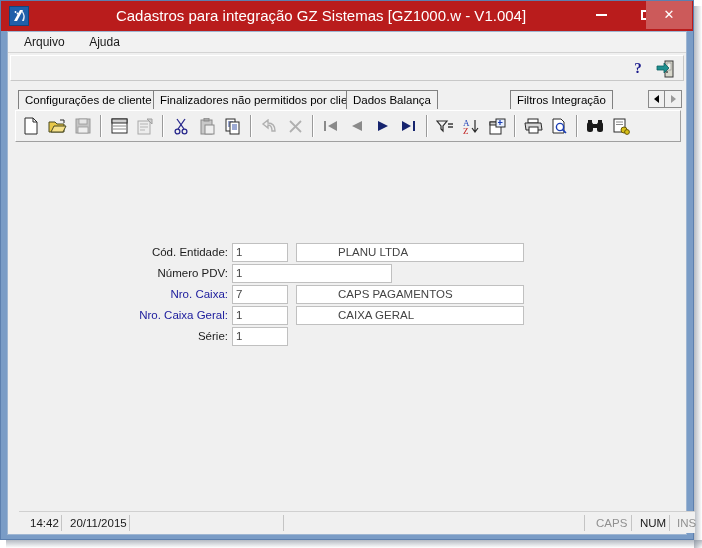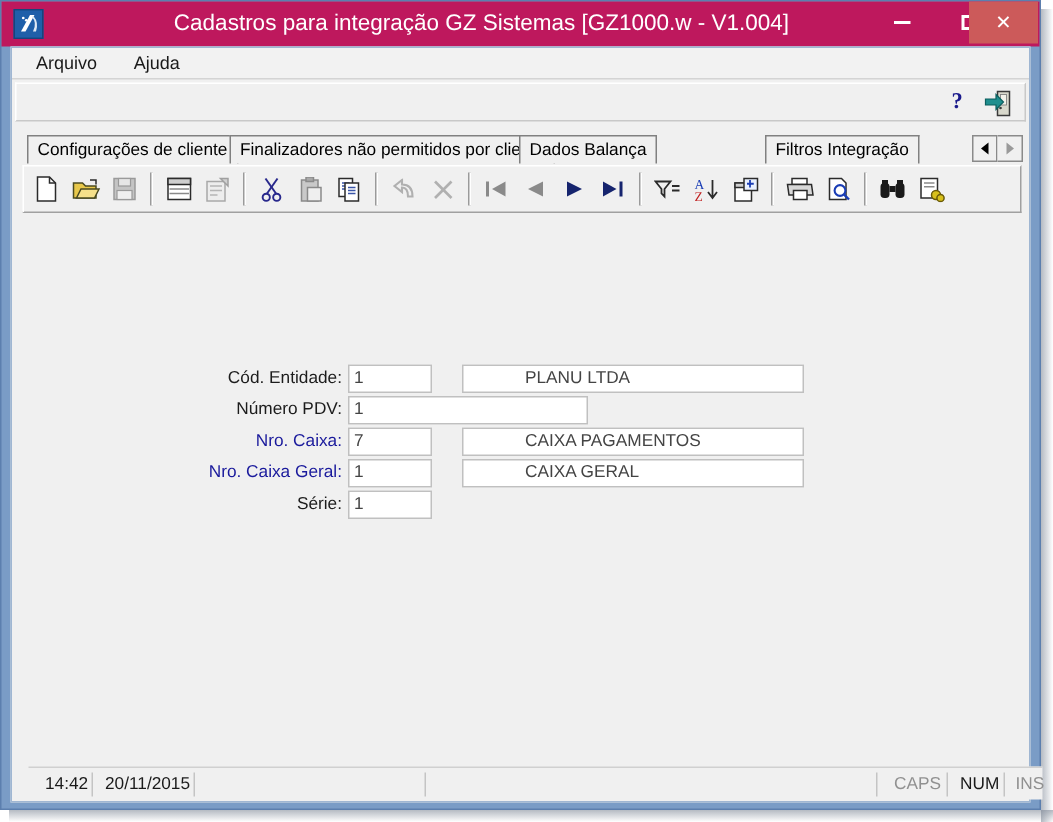--- a/index.html
+++ b/index.html
@@ -38,21 +38,21 @@
     height: 8px;
     background: linear-gradient(to bottom, rgba(120,130,145,0.55), rgba(255,255,255,0));
   }
 
   
   #titlebar {
     position: absolute;
     left: 0; top: 0;
     width: 692px;
     height: 30px;
-    background: #be185d;
+    background: #b91c1c;
   }
   #app-icon {
     position: absolute;
     left: 8px; top: 5px;
     width: 20px; height: 20px;
     background: #1f5fa9;
     border: 1px solid #15447c;
     box-sizing: border-box;
   }
   #app-icon svg { display: block; }
@@ -307,21 +307,21 @@
     box-sizing: border-box;
     font-size: 11.5px;
     color: #444444;
     line-height: 17px;
     padding-left: 3px;
     font-family: "Liberation Sans", sans-serif;
     white-space: nowrap;
     overflow: hidden;
   }
   .input.code { left: 0; width: 56px; }
-  .input.desc { left: 76px; width: 228px; padding-left: 41px; }
+  .input.desc { left: 64px; width: 228px; padding-left: 41px; }
   .input.wide { left: 0; width: 160px; }
 
   
   #statusbar {
     position: absolute;
     left: 11px; bottom: 1px;
     width: 676px;
     height: 22px;
     background: #f0f0f0;
     border-top: 1px solid #d0d0d0;
@@ -591,21 +591,21 @@
       </div>
 
       <div class="field-row" style="left:223px; top:120px;">
         <span class="field-label lbl-dark">Número PDV:</span>
         <div class="input wide">1</div>
       </div>
 
       <div class="field-row" style="left:223px; top:141px;">
         <span class="field-label lbl-blue">Nro. Caixa:</span>
         <div class="input code">7</div>
-        <div class="input desc">CAIXA PAGAMENTOS</div>
+        <div class="input desc">CAPS PAGAMENTOS</div>
       </div>
 
       <div class="field-row" style="left:223px; top:162px;">
         <span class="field-label lbl-blue">Nro. Caixa Geral:</span>
         <div class="input code">1</div>
         <div class="input desc">CAIXA GERAL</div>
       </div>
 
       <div class="field-row" style="left:223px; top:183px;">
         <span class="field-label lbl-dark">Série:</span>

